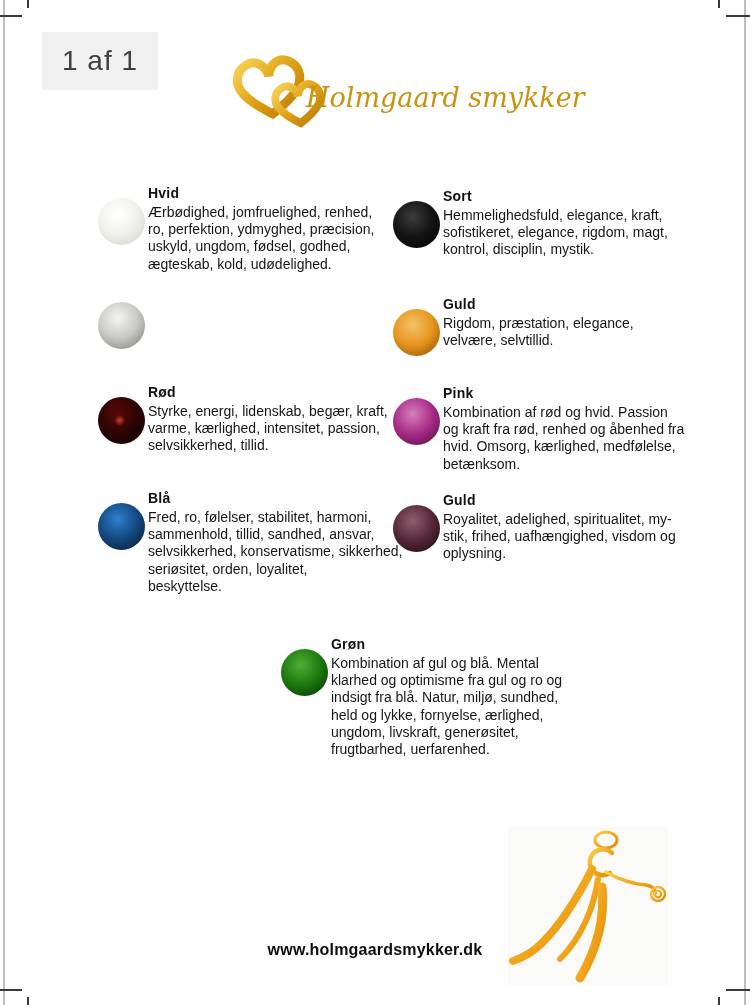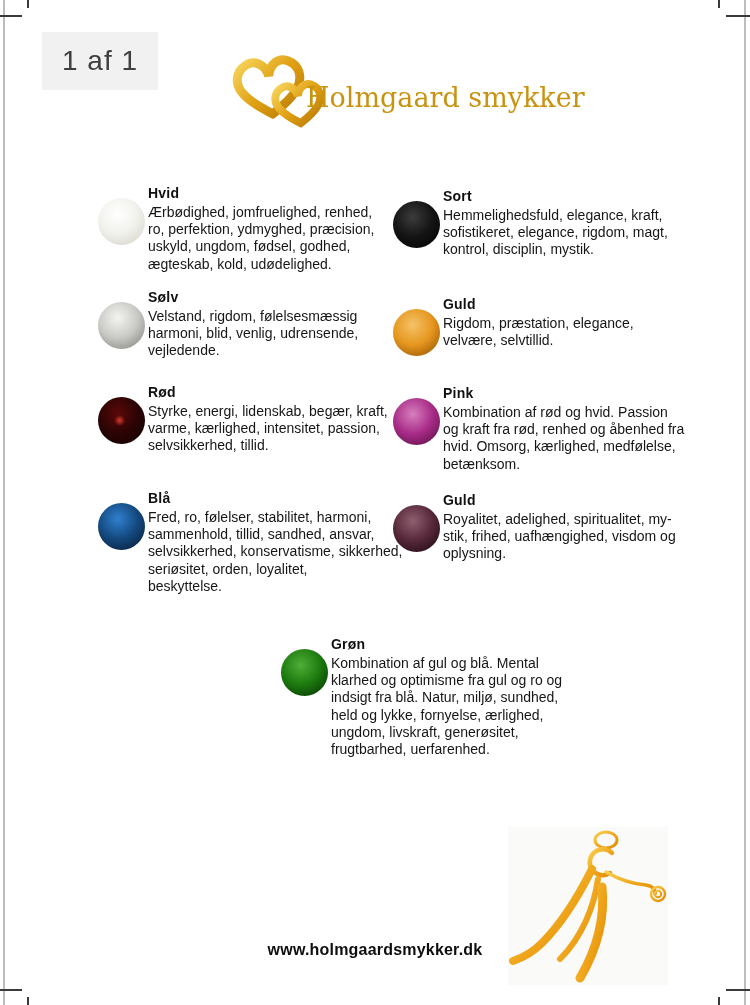--- a/index.html
+++ b/index.html
@@ -28,21 +28,21 @@
     background:#f1f1f1;border-radius:1px;
     display:flex;align-items:center;justify-content:center;
     font-size:28px;color:#3f3f3f;letter-spacing:1px;
   }
 
   
   .logo{position:absolute;left:230px;top:54px;width:300px;height:82px;}
   .logo svg{position:absolute;left:0;top:0;}
   .brand-text{
     position:absolute;left:76px;top:28px;white-space:nowrap;
-    font-family:"DejaVu Serif",serif;
+    font-family:"DejaVu Serif",serif;font-style:italic;
     font-size:27px;color:#c8930f;
   }
 
   
   .entry{position:absolute;display:flex;gap:3px;}
   .pearl{width:47px;height:47px;border-radius:50%;flex:0 0 47px;margin-top:13px;}
   .etitle{font-weight:bold;font-size:14px;color:#101010;margin-bottom:3px;letter-spacing:.2px;}
   .edesc{font-size:14px;line-height:17.2px;color:#161616;white-space:pre;}
   .e0{left:98px;top:185px;}
   .e1{left:393px;top:188px;}
@@ -117,26 +117,20 @@
     <div class="txt">
       <div class="etitle">Sort</div>
       <div class="edesc">Hemmelighedsfuld, elegance, kraft,
 sofistikeret, elegance, rigdom, magt,
 kontrol, disciplin, mystik.</div>
     </div>
   </div>
 
   <div class="entry e2">
     <div class="pearl" style="background: radial-gradient(circle at 42% 34%, rgb(244, 244, 242) 0%, rgb(201, 201, 197) 48%, rgb(142, 142, 136) 88%);"></div>
-    <div class="txt">
-      <div class="etitle">Sølv</div>
-      <div class="edesc">Velstand, rigdom, følelsesmæssig
-harmoni, blid, venlig, udrensende,
-vejledende.</div>
-    </div>
   </div>
 
   <div class="entry e3">
     <div class="pearl" style="background: radial-gradient(circle at 42% 34%, rgb(244, 194, 104) 0%, rgb(230, 151, 31) 48%, rgb(160, 92, 6) 88%);"></div>
     <div class="txt">
       <div class="etitle">Guld</div>
       <div class="edesc">Rigdom, præstation, elegance,
 velvære, selvtillid.</div>
     </div>
   </div>

